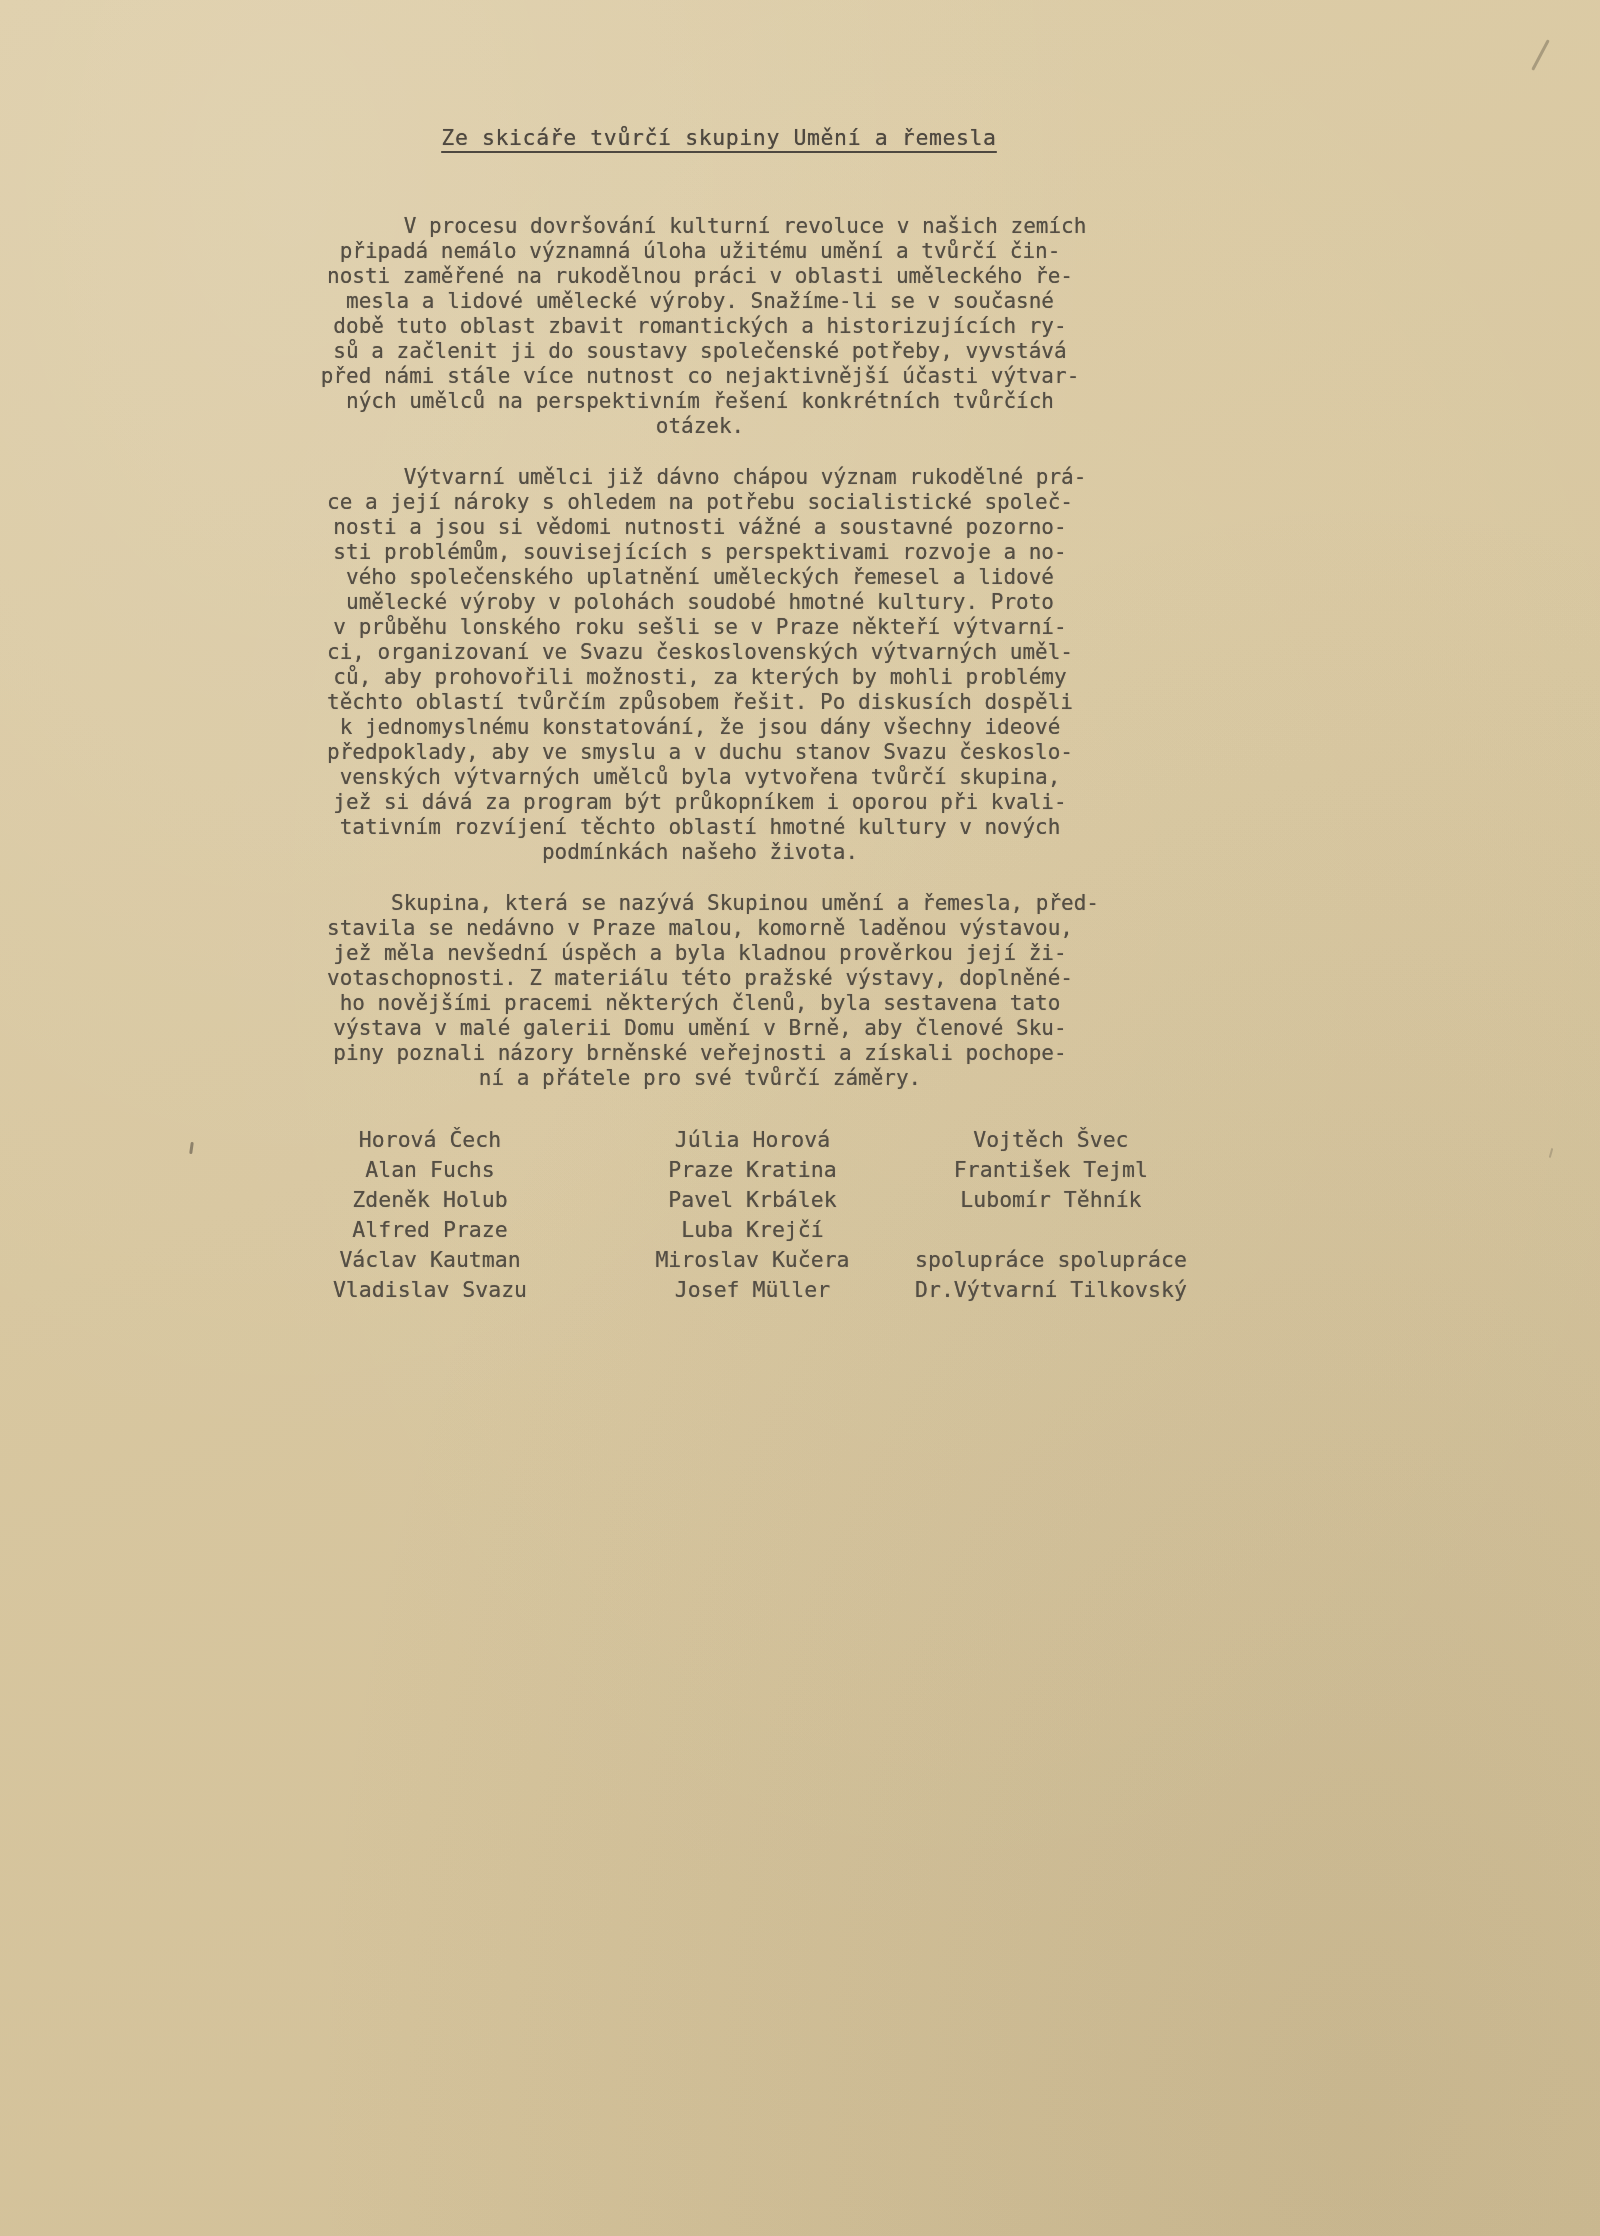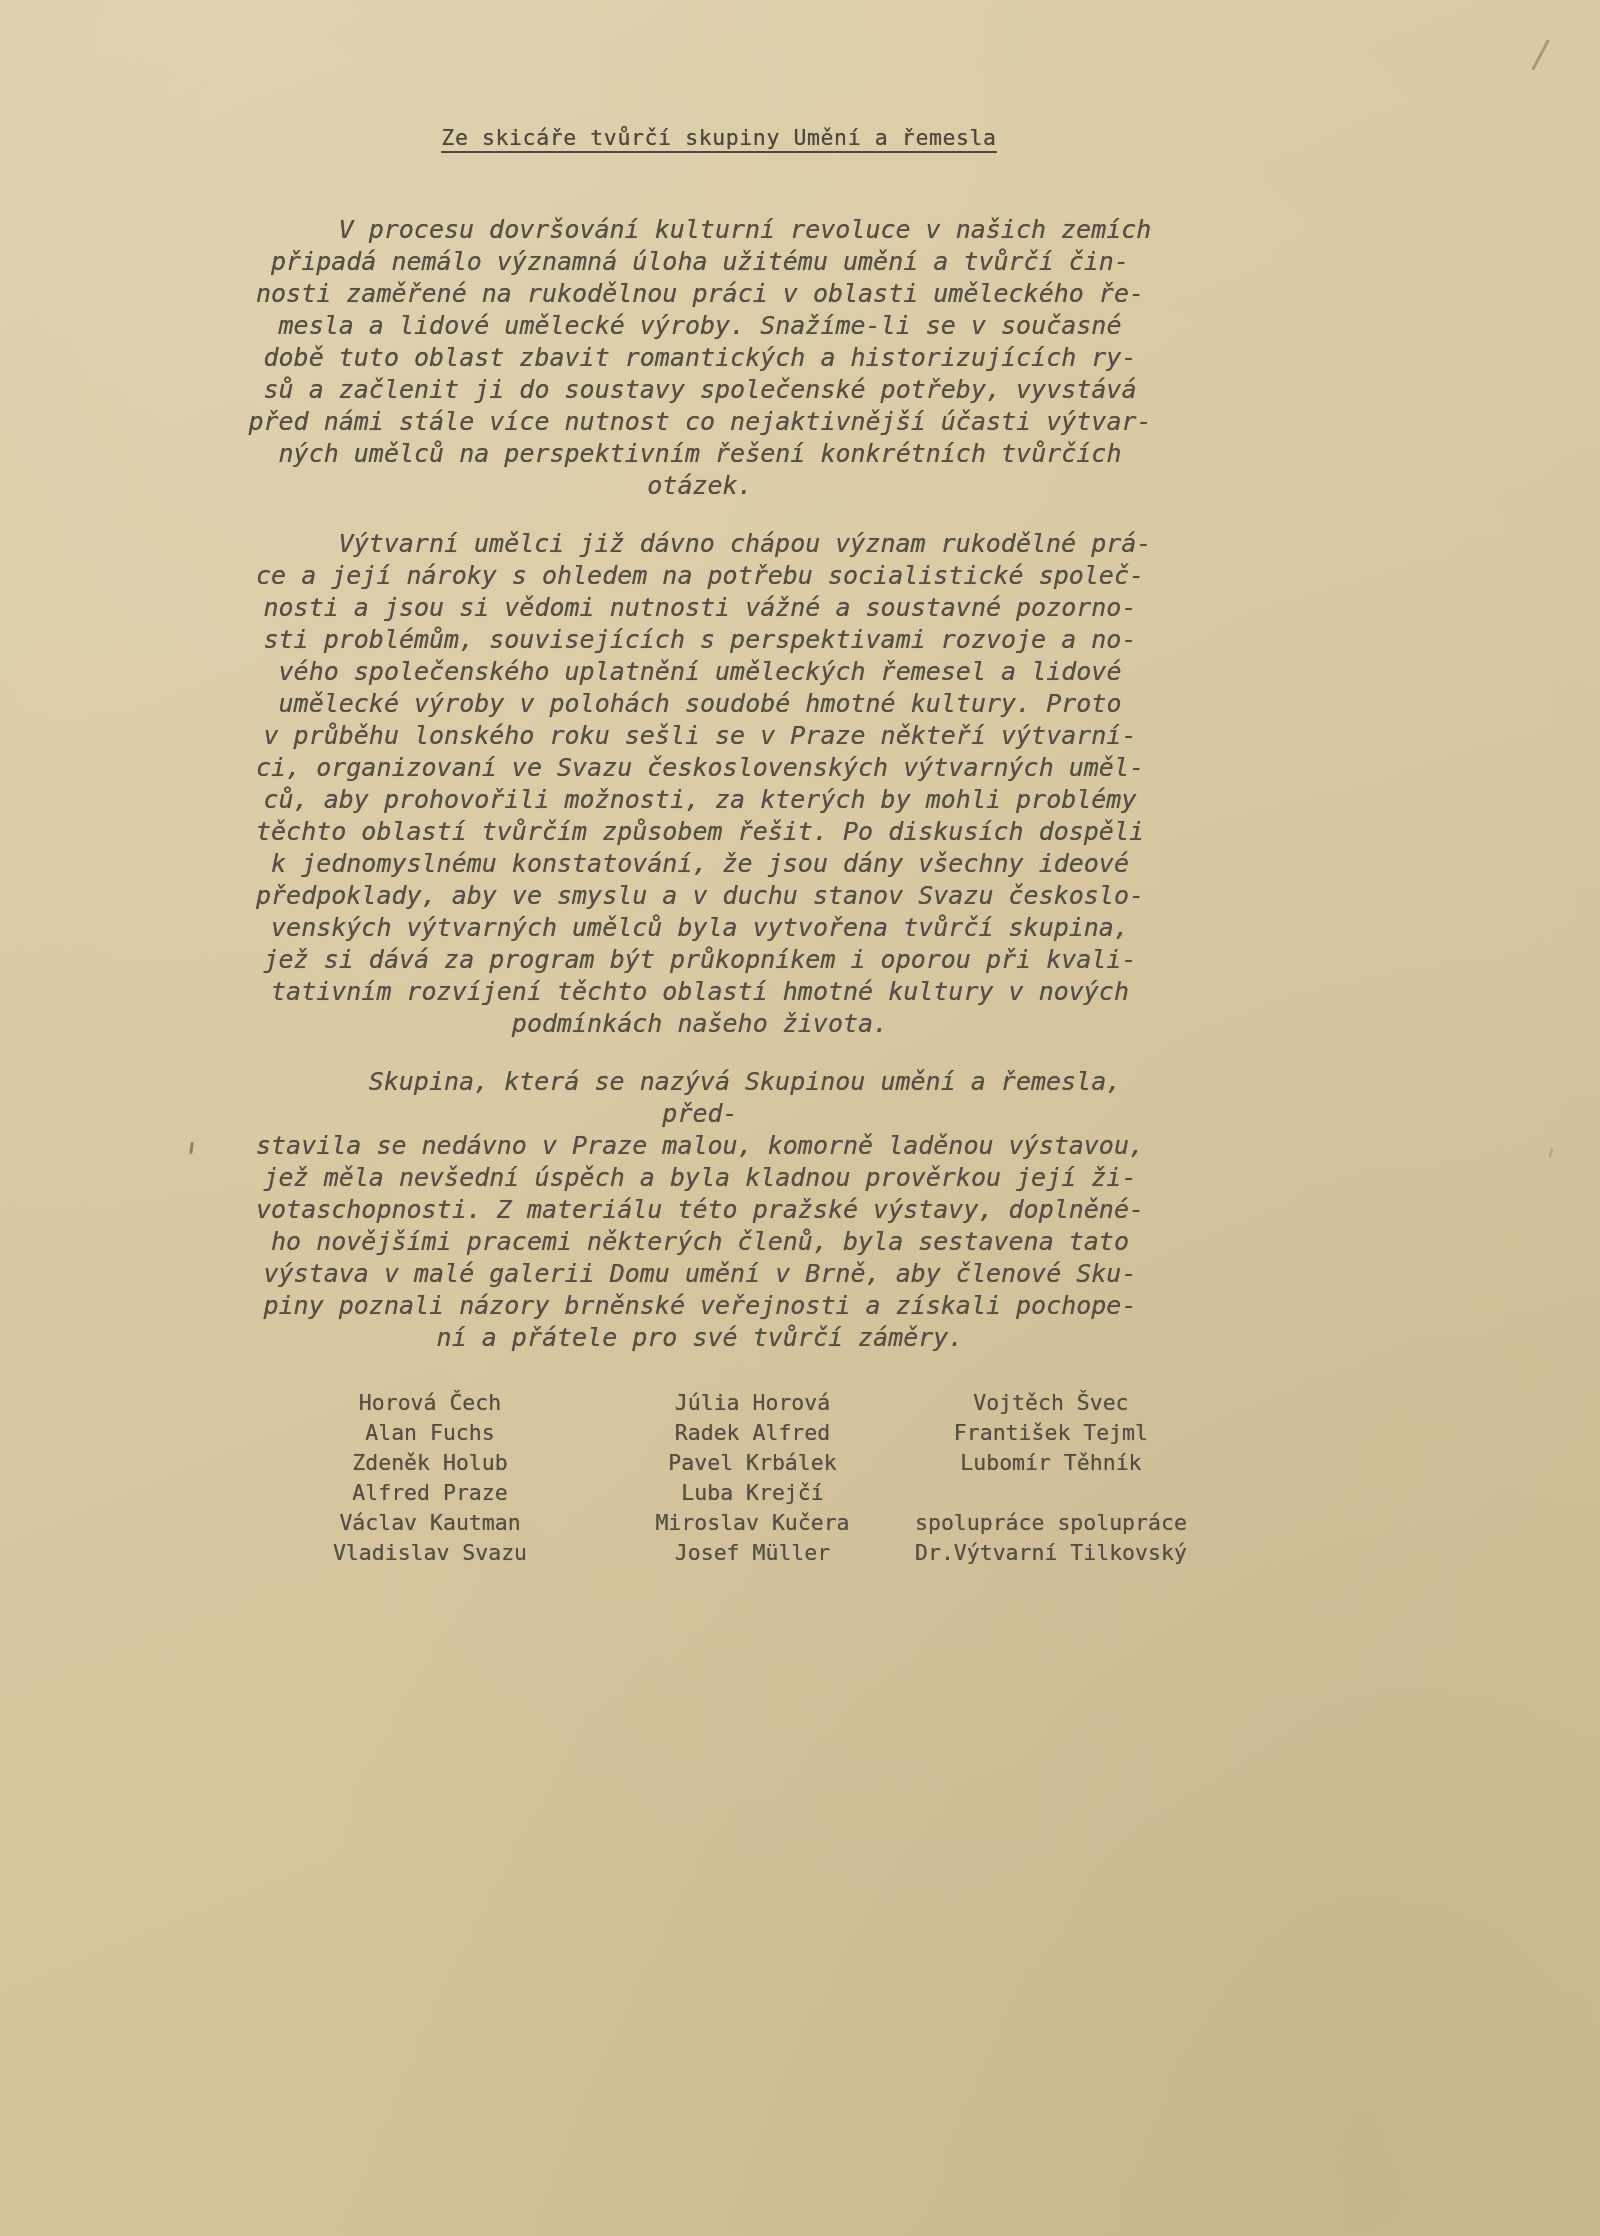--- a/index.html
+++ b/index.html
@@ -36,28 +36,27 @@
     font-size: 21.5px;
     font-weight: normal;
     letter-spacing: 0.6px;
     text-decoration: underline;
     text-underline-offset: 6px;
     text-decoration-thickness: 1.5px;
     color: #4e4840;
     text-shadow: 0 0 0.7px rgba(78,72,60,0.75);
   }
   .para {
-    font-size: 25px;
-    line-height: 32px;
+    font-size: 21px;
+    line-height: 25px;
     white-space: pre-line;
     text-indent: 90px;
     margin-bottom: 26px;
     color: #544e44;
     text-shadow: 0 0 0.7px rgba(84,78,66,0.65);
-    font-style: italic;
   }
   .names {
     margin-top: 34px;
     margin-left: 30px;
     display: grid;
     grid-template-columns: 320px 325px auto;
     font-size: 21.5px;
     line-height: 30px;
     text-shadow: 0 0 0.7px rgba(84,78,66,0.65);
   }
@@ -144,21 +143,21 @@
 výstava v malé galerii Domu umění v Brně, aby členové Sku-
 piny poznali názory brněnské veřejnosti a získali pochope-
 ní a přátele pro své tvůrčí záměry.</p>
 
     <div class="names">
       <span>Horová Čech</span>
       <span>Júlia Horová</span>
       <span>Vojtěch Švec</span>
 
       <span>Alan Fuchs</span>
-      <span>Radek Alfred</span>
+      <span>Praze Kratina</span>
       <span>František Tejml</span>
 
       <span>Zdeněk Holub</span>
       <span>Pavel Krbálek</span>
       <span>Lubomír Těhník</span>
 
       <span>Alfred Praze</span>
       <span>Luba Krejčí</span>
       <span></span>
 

